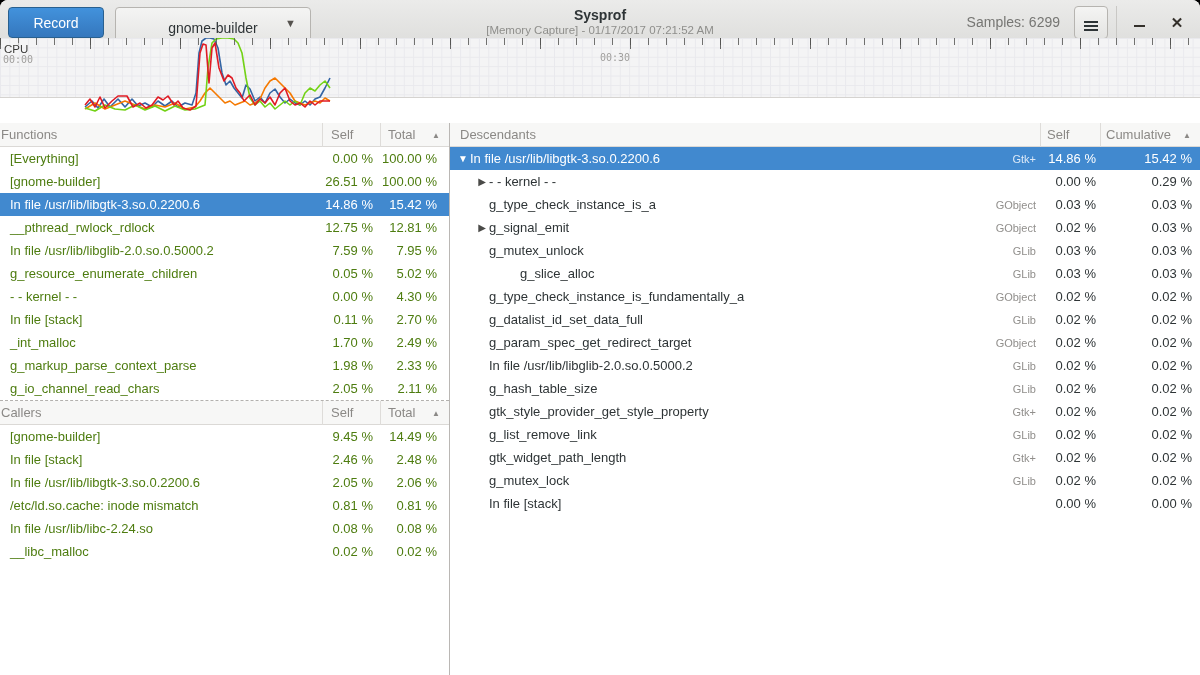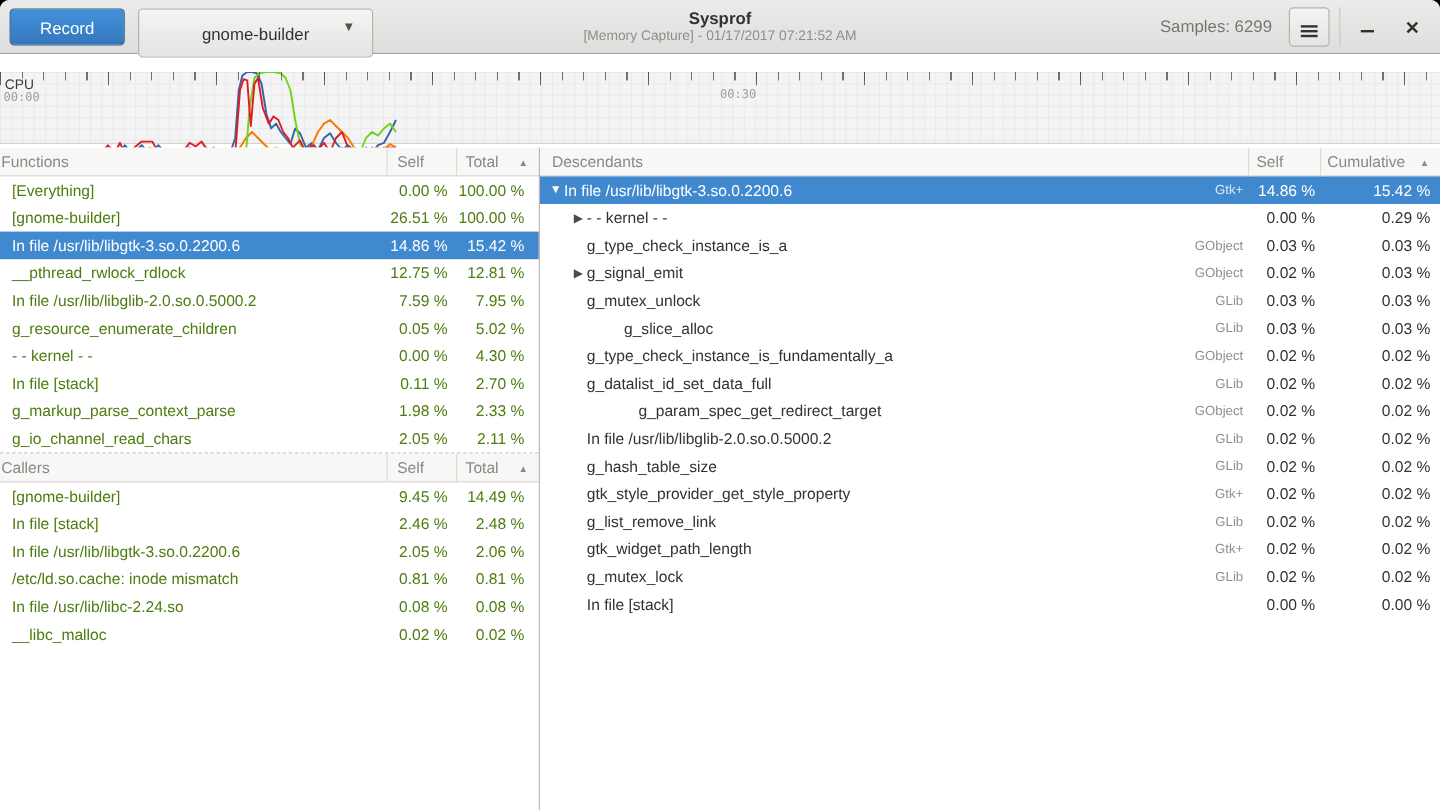--- a/index.html
+++ b/index.html
@@ -33,21 +33,21 @@
   .menu-btn .bars { display:inline-block; width:14px; height:2px; background:#2e3436;
               position:relative; top:-4px; box-shadow:0 4px 0 #2e3436, 0 8px 0 #2e3436; }
   .hsep { position:absolute; right:83px; top:6px; width:1px; height:33px; background:#c9c8c5; }
   .min-btn, .close-btn { position:absolute; top:0; width:34px; height:45px; border:none;
               background:transparent; cursor:pointer; color:#34302b; }
   .min-btn { right:44px; }
   .close-btn { right:6px; font-size:15px; font-weight:bold; }
   .min-glyph { display:inline-block; width:11px; height:2px; background:#34302b; margin-top:8px; }
 
   
-  .graph { position:absolute; top:60px; left:0; width:1200px; height:60px;
+  .graph { position:absolute; top:38px; left:0; width:1200px; height:60px;
            background-color:#f4f4f5;
            background-image:linear-gradient(#e9e9ed 1px, transparent 1px),
                             linear-gradient(90deg,#e9e9ed 1px, transparent 1px);
            background-size:9.4px 9.4px; border-bottom:1px solid #d5d3d0; }
   .ruler-minor { position:absolute; top:0; left:0; right:0; height:7px;
            background:repeating-linear-gradient(to right, rgba(80,80,78,.8) 0 1px, transparent 1px 18px); }
   .ruler-major { position:absolute; top:0; left:0; right:0; height:11px;
            background:repeating-linear-gradient(to right, rgba(80,80,78,.85) 0 1px, transparent 1px 90px); }
   .graph svg { position:absolute; top:0; left:0; }
   .cpu-label { position:absolute; left:4px; top:5px; font-size:11.5px; color:#3a3a38; background:rgba(244,244,245,.6); }
@@ -183,20 +183,25 @@
             <div class="name">- - kernel - -</div>
             <div class="num self">0.00 %</div>
             <div class="num total">4.30 %</div>
           </div>
           <div class="trow">
             <div class="name">In file [stack]</div>
             <div class="num self">0.11 %</div>
             <div class="num total">2.70 %</div>
           </div>
           <div class="trow">
+            <div class="name">_int_malloc</div>
+            <div class="num self">1.70 %</div>
+            <div class="num total">2.49 %</div>
+          </div>
+          <div class="trow">
             <div class="name">g_markup_parse_context_parse</div>
             <div class="num self">1.98 %</div>
             <div class="num total">2.33 %</div>
           </div>
           <div class="trow">
             <div class="name">g_io_channel_read_chars</div>
             <div class="num self">2.05 %</div>
             <div class="num total">2.11 %</div>
           </div>
         </div>
@@ -321,21 +326,21 @@
           <div class="drow">
             <div class="namec" style="padding-left: 25px;">
               <span class="expander"></span>
               <span>g_datalist_id_set_data_full</span>
               <span class="tag">GLib</span>
             </div>
             <div class="num self">0.02 %</div>
             <div class="num cum">0.02 %</div>
           </div>
           <div class="drow">
-            <div class="namec" style="padding-left: 25px; gap: 43px;">
+            <div class="namec" style="padding-left: 25px;">
               <span class="expander"></span>
               <span>g_param_spec_get_redirect_target</span>
               <span class="tag">GObject</span>
             </div>
             <div class="num self">0.02 %</div>
             <div class="num cum">0.02 %</div>
           </div>
           <div class="drow">
             <div class="namec" style="padding-left: 25px;">
               <span class="expander"></span>

